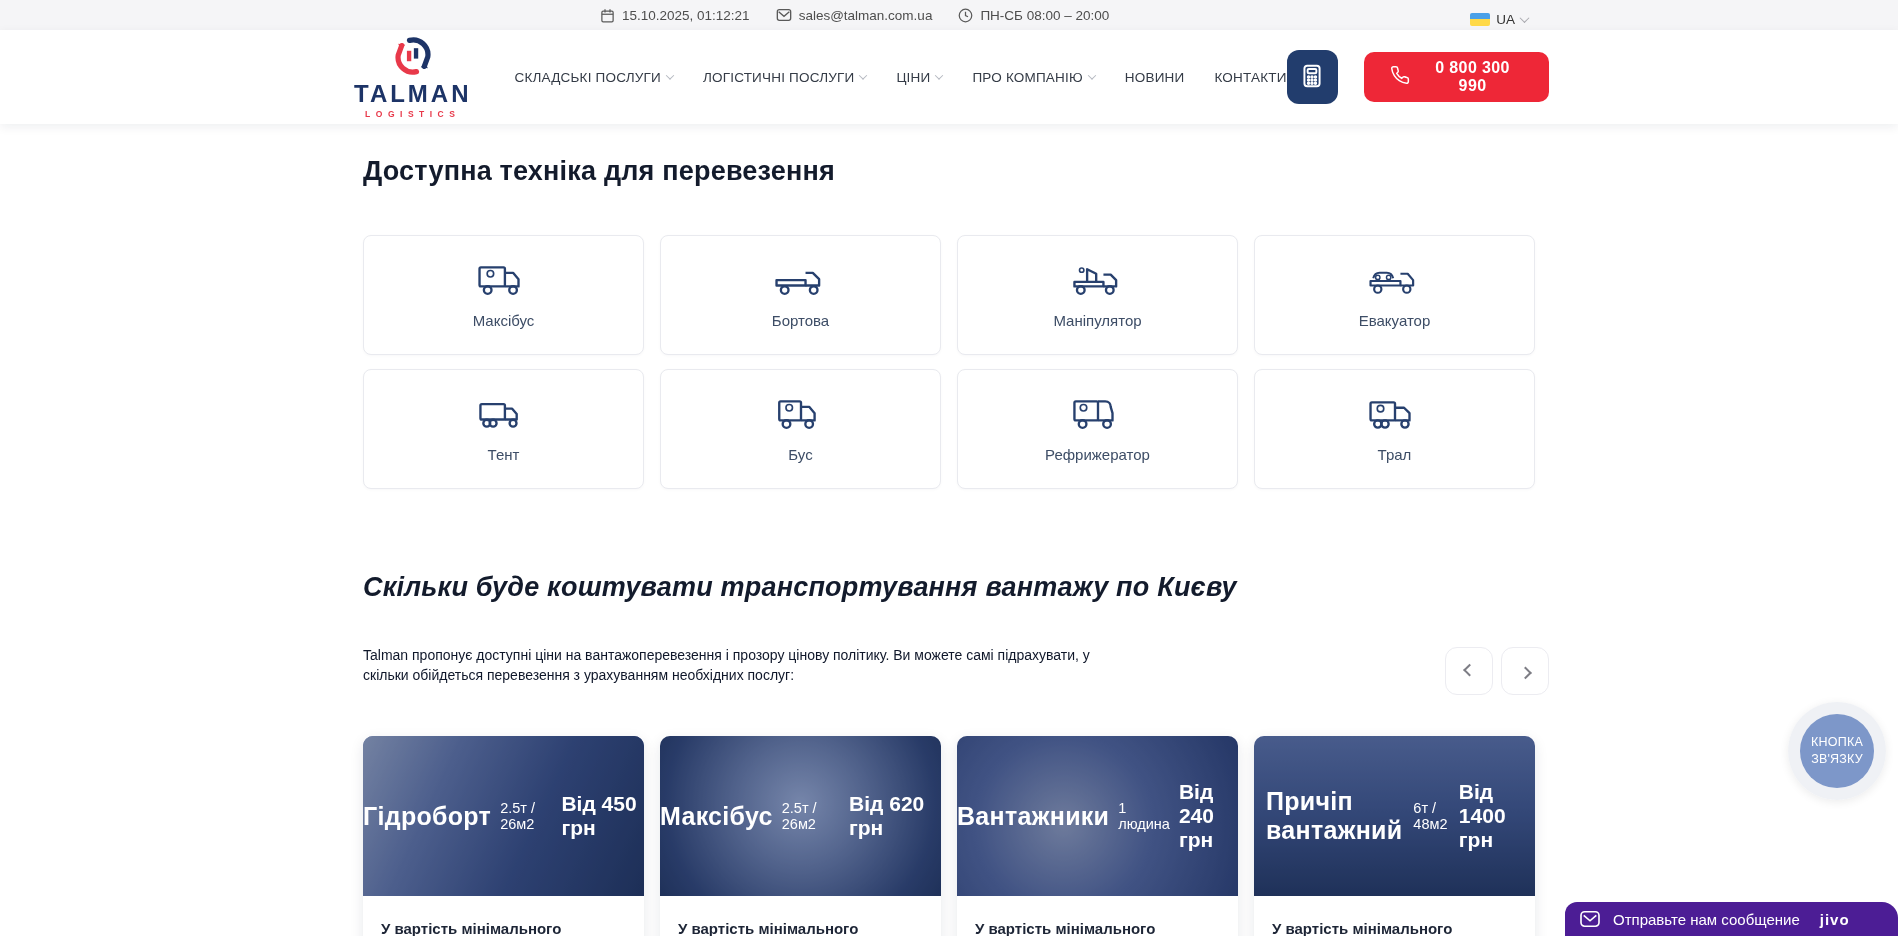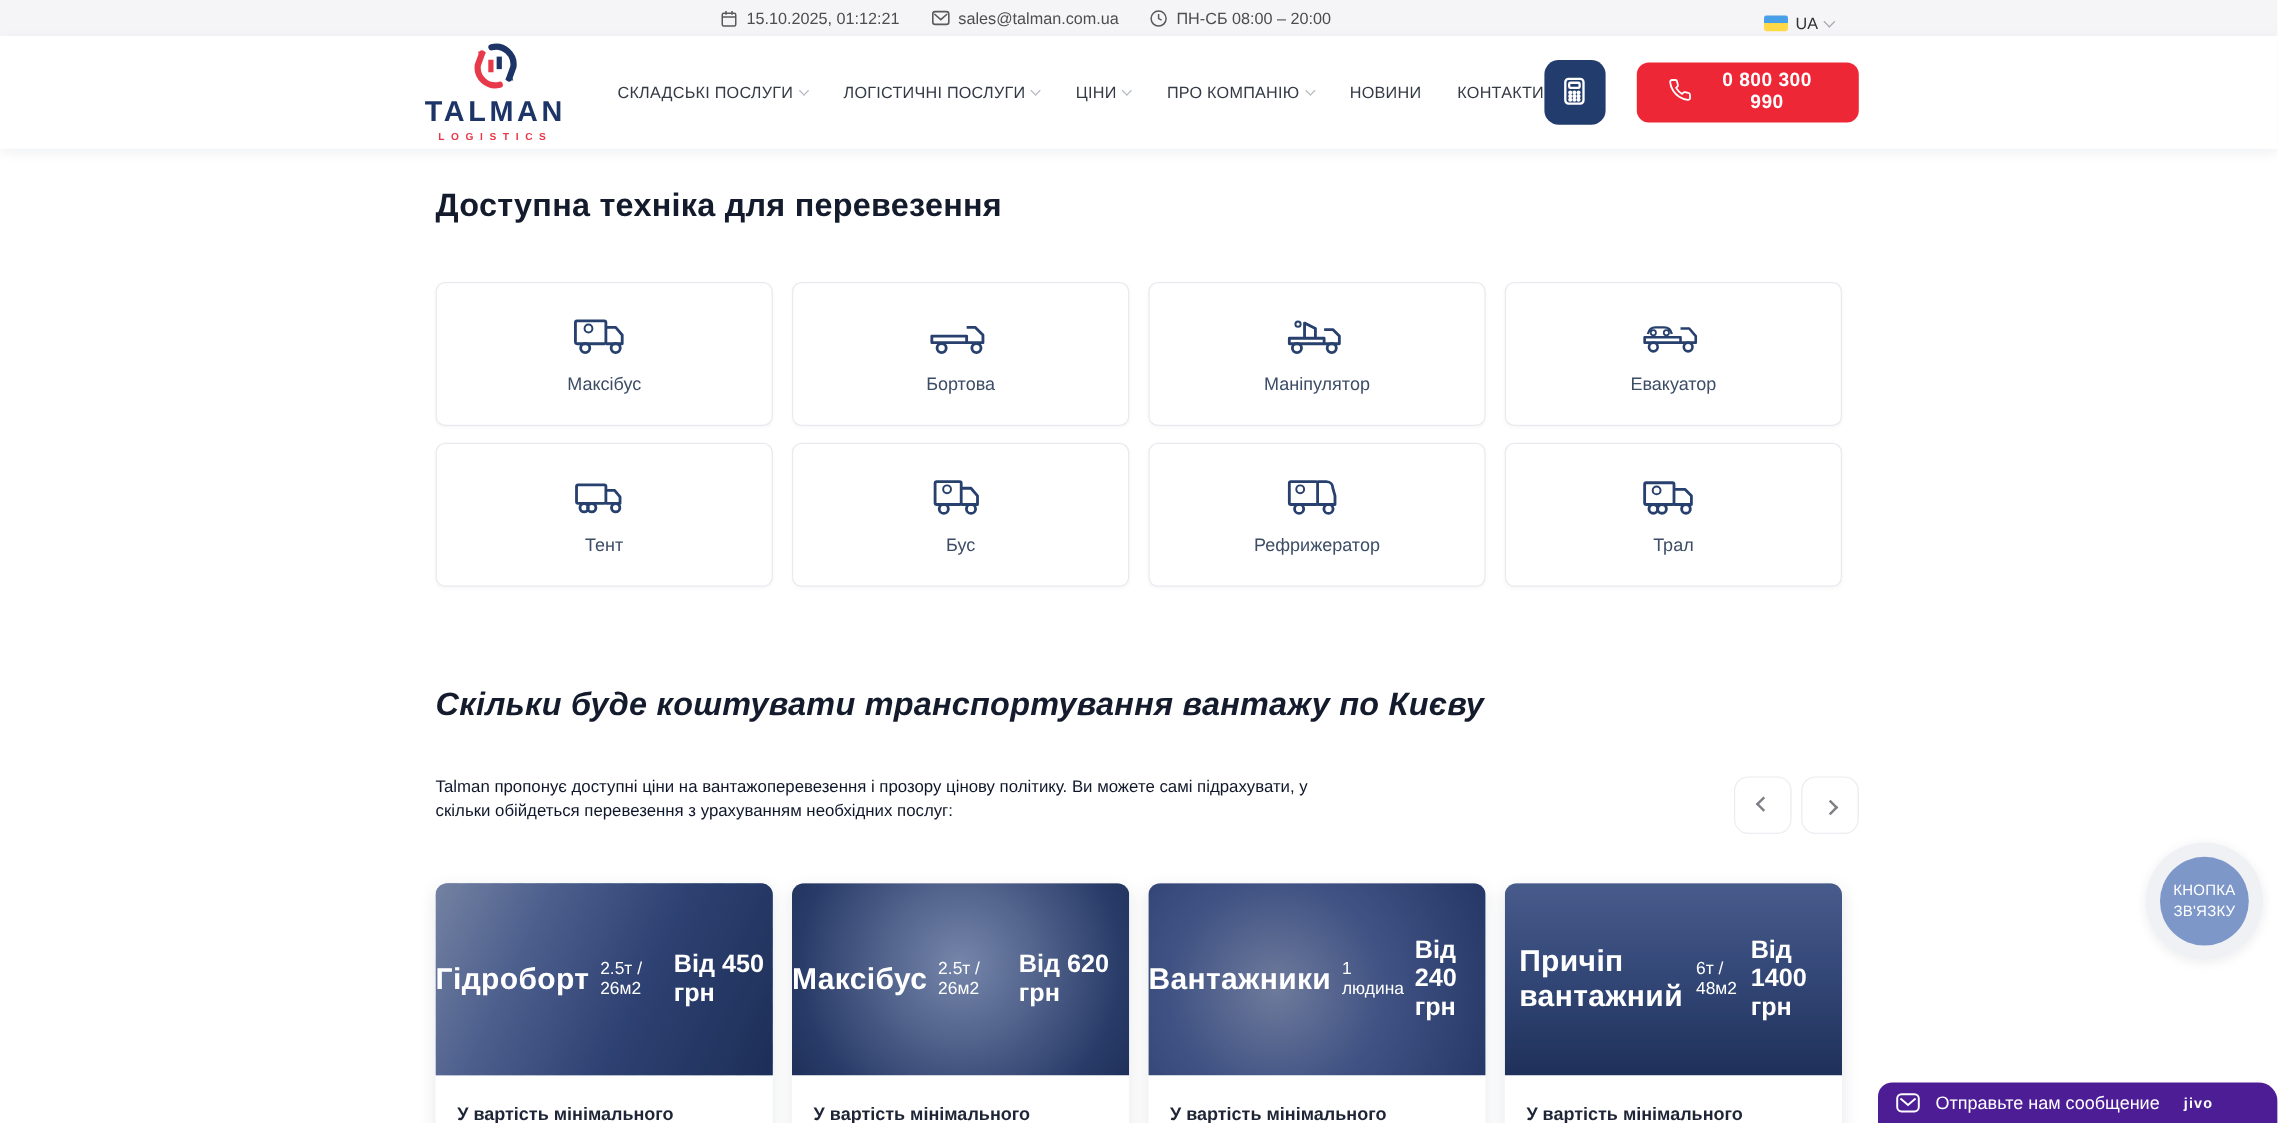--- a/index.html
+++ b/index.html
@@ -79,21 +79,21 @@
   .callback { position:absolute; right:12px; top:702px; width:98px; height:98px; border-radius:50%;
     background:rgba(238,240,244,.92); display:flex; align-items:center; justify-content:center; cursor:pointer;
     box-shadow:0 2px 10px rgba(0,0,0,.08); }
   .callback-inner { width:74px; height:74px; border-radius:50%; background:#7d97c9; color:#fff;
     display:flex; align-items:center; justify-content:center; text-align:center;
     font-size:12.5px; line-height:1.35; letter-spacing:.2px; }
   .jivo { position:absolute; right:0; bottom:0; width:333px; height:34px; background:#4c1d95;
     border-radius:12px 16px 0 0; display:flex; align-items:center; gap:12px; padding:0 14px; cursor:pointer; }
   .jivo-ico { color:#fff; display:flex; }
   .jivo-text { color:#fff; font-size:15px; }
-  .jivo-brand { color:#fff; font-size:12px; font-weight:bold; letter-spacing:1px; margin-left:8px;text-align:right; }
+  .jivo-brand { color:#fff; font-size:15px; font-weight:bold; letter-spacing:1px; margin-left:8px;text-align:right; }
 </style>
 </head>
 <body>
 
 <div class="page">
 
   <div class="topbar">
     <div class="topbar-center">
       <span class="tb-item">
         <span class="tb-ico">

